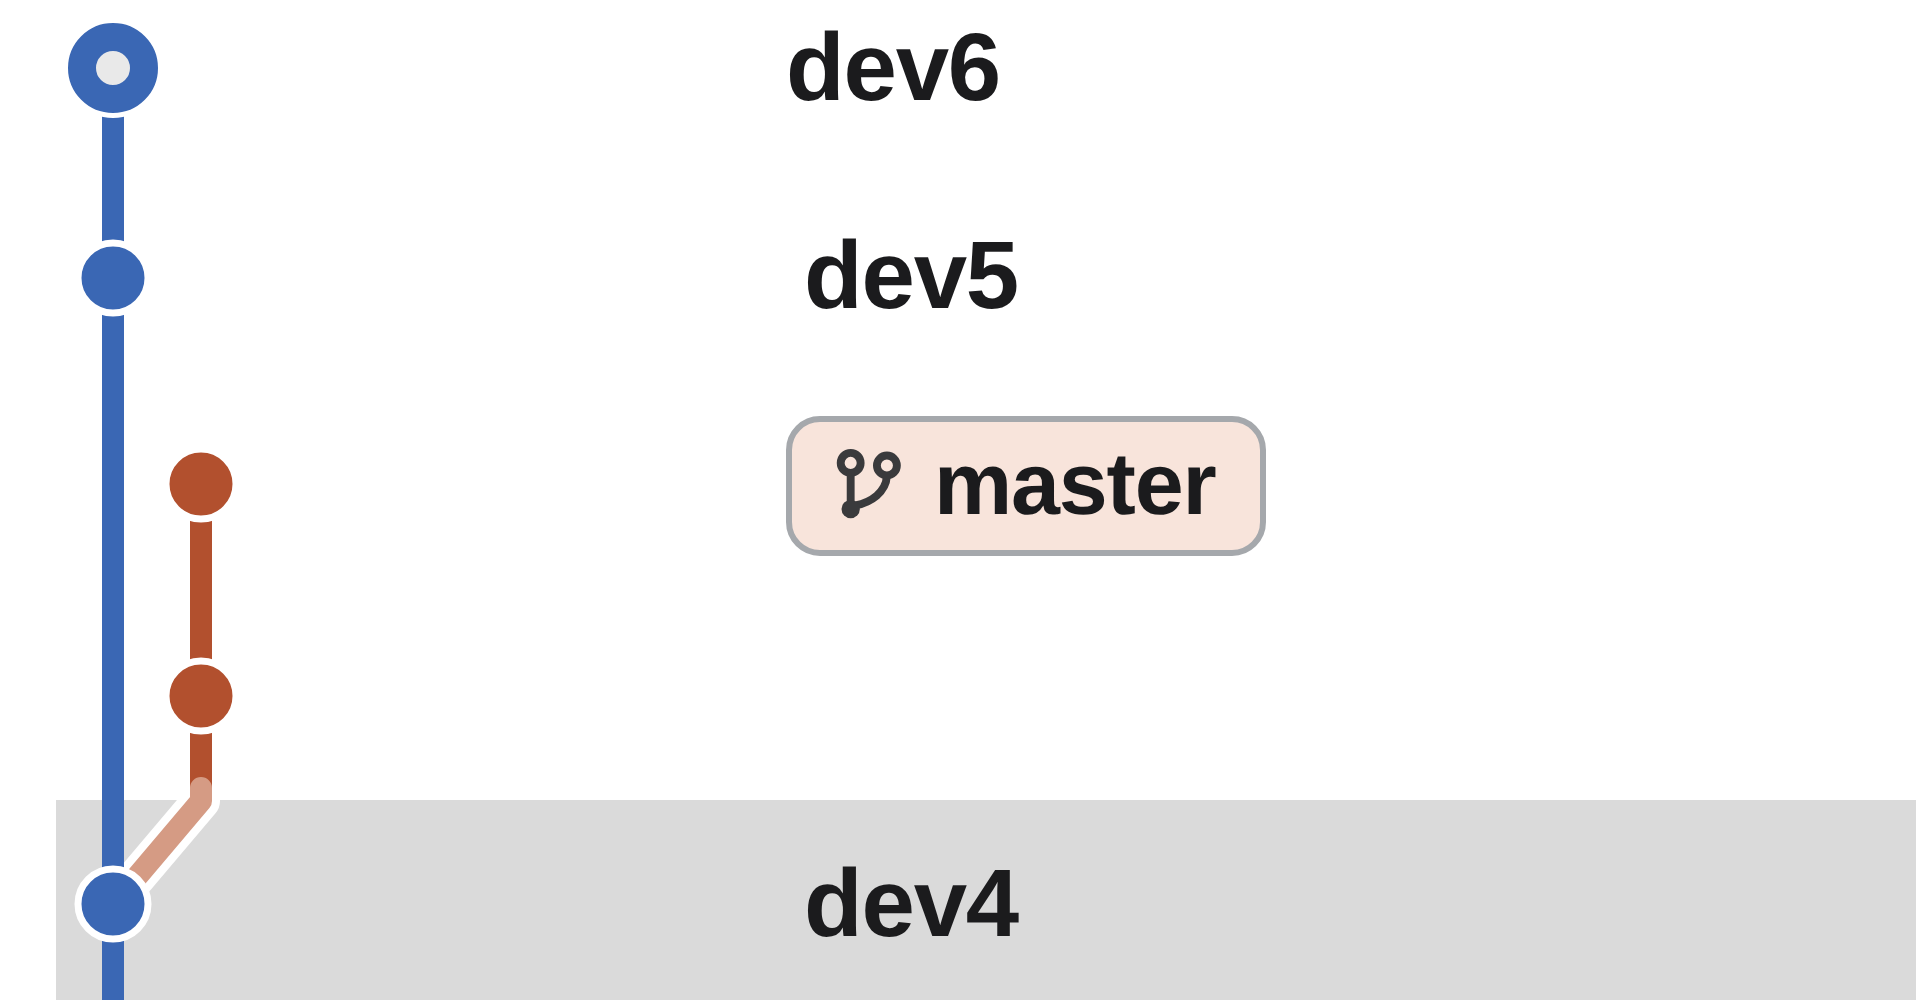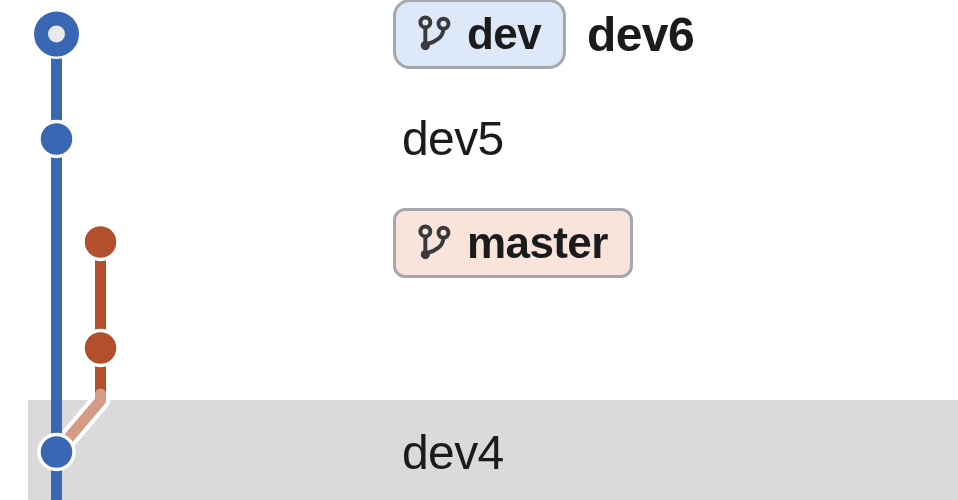--- a/index.html
+++ b/index.html
@@ -18,20 +18,21 @@
     box-sizing:border-box;
   }
   .row.selected { background:var(--selected-row-bg); }
   .row.text-only { padding-left:374px; }
   .row.with-badge { padding-left:365px; }
   .msg {
     font-size:48px;
     color:var(--text);
     letter-spacing:-0.6px;
     white-space:nowrap;
+    font-weight:bold;
   }
   .msg.bold { font-weight:bold;text-align:right; }
   .badge {
     display:inline-flex;
     align-items:center;
     height:70px;
     box-sizing:border-box;
     border:3px solid var(--badge-border);
     border-radius:17px;
     padding:0 22px 0 17px;
@@ -39,50 +40,40 @@
   }
   .badge svg { margin-right:12px; flex:0 0 auto; }
   .badge .blabel {
     font-size:44px;
     font-weight:bold;
     color:var(--text);
     letter-spacing:-0.6px;
     white-space:nowrap;
   }
   .badge-dev    { background:var(--dev-badge-bg); }
-  .badge-master { background:var(--master-badge-bg);border-radius:12px; }
+  .badge-master { background:var(--master-badge-bg); }
 
   .graph { position:absolute; inset:0; }
   .lane-dev     { stroke:var(--dev-branch); }
   .lane-master  { stroke:var(--master-branch); }
   .merge-seg    { stroke:var(--merge-hint); }
   .casing       { stroke:var(--halo); }
   .dot-dev      { fill:var(--dev-branch); stroke:var(--halo); }
   .dot-master   { fill:var(--master-branch); stroke:var(--halo); }
   .ring-halo    { fill:var(--halo); }
   .head-ring    { fill:var(--head-ring-inner); stroke:var(--dev-branch); }
   .branch-icon  { stroke:var(--icon); }
   .branch-icon .icon-dot { fill:var(--icon); stroke:none; }
 </style>
 </head>
 <body>
 
 <div class="rows">
 
   <div class="row with-badge" style="top:-18px">
-    <span class="badge badge-dev">
-      <svg class="branch-icon" width="42" height="42" viewBox="0 0 16 16" fill="none" stroke-width="1.5" stroke-linecap="round">
-        <circle cx="4.7" cy="3.6" r="1.9"></circle>
-        <circle cx="11.6" cy="4.1" r="1.9"></circle>
-        <path d="M4.7 5.6 V 10.8"></path>
-        <path d="M11.6 6.1 C 11.4 9.2, 8.6 11.1, 5.6 11.7"></path>
-        <circle class="icon-dot" cx="4.7" cy="12.4" r="1.75"></circle>
-      </svg>
-      <span class="blabel">dev</span>
-    </span>
     <span class="msg bold">dev6</span>
   </div>
 
   <div class="row text-only" style="top:86.5px">
     <span class="msg">dev5</span>
   </div>
 
   <div class="row with-badge" style="top:191px">
     <span class="badge badge-master">
       <svg class="branch-icon" width="42" height="42" viewBox="0 0 16 16" fill="none" stroke-width="1.5" stroke-linecap="round">

